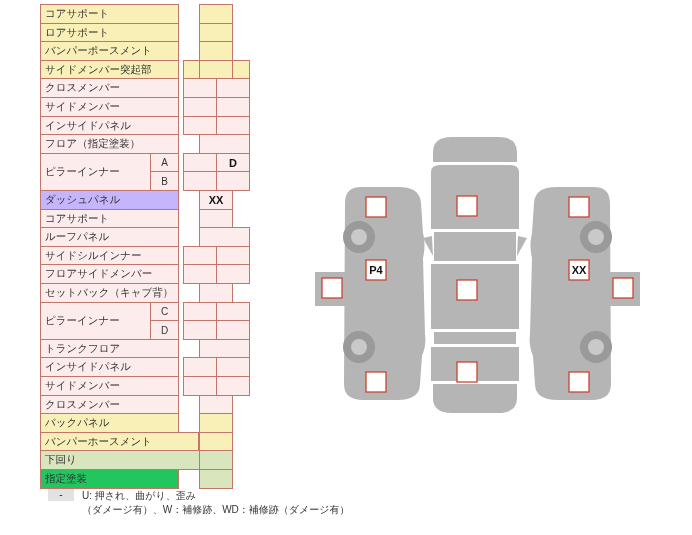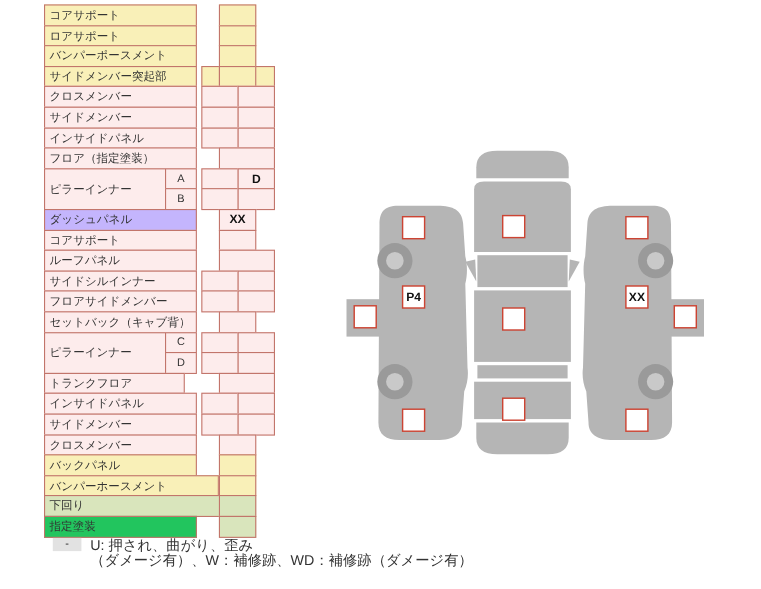--- a/index.html
+++ b/index.html
@@ -22,21 +22,21 @@
   .sq{fill:#ffffff;stroke:var(--mark_red);stroke-width:1.3}
   .mark{font-family:"Liberation Sans","DejaVu Sans",sans-serif;font-weight:bold;
         font-size:11px;text-anchor:middle;fill:#111}
 
   
   #legend{position:absolute;left:48px;top:489px;width:600px}
   .legend-row{display:flex;align-items:flex-start;line-height:13px;margin-bottom:1px}
   .legend-row.indent{padding-left:34px}
   .badge{display:inline-block;width:26px;text-align:center;background:var(--badge);
          font-size:10px;line-height:12px;margin-right:8px;color:#222;flex:none}
-  .ltext{font-size:13px;color:#333;white-space:nowrap}
+  .ltext{font-size:10px;color:#333;white-space:nowrap}
 </style>
 </head>
 <body>
 
 <div id="app">
 
   <div id="rows">
       <div class="cell lbl" style="left: 40px; top: 4px; width: 139px; height: 20px; background: rgb(249, 240, 184);">コアサポート</div>
       <div class="cell grid" style="left: 199px; top: 4px; width: 34px; height: 20px; background: rgb(249, 240, 184);"></div>
       <div class="cell lbl" style="left: 40px; top: 23px; width: 139px; height: 19px; background: rgb(249, 240, 184);">ロアサポート</div>
@@ -79,21 +79,21 @@
       <div class="cell grid" style="left: 216px; top: 264px; width: 34px; height: 20px; background: rgb(253, 236, 236);"></div>
       <div class="cell lbl" style="left: 40px; top: 283px; width: 139px; height: 20px; background: rgb(253, 236, 236);">セットバック（キャブ背）</div>
       <div class="cell grid" style="left: 199px; top: 283px; width: 34px; height: 20px; background: rgb(253, 236, 236);"></div>
       <div class="cell lbl" style="left: 40px; top: 302px; width: 111px; height: 38px; background: rgb(253, 236, 236);">ピラーインナー</div>
       <div class="cell sub" style="left: 150px; top: 302px; width: 29px; height: 19px; background: rgb(253, 236, 236);">C</div>
       <div class="cell grid" style="left: 183px; top: 302px; width: 34px; height: 19px; background: rgb(253, 236, 236);"></div>
       <div class="cell grid" style="left: 216px; top: 302px; width: 34px; height: 19px; background: rgb(253, 236, 236);"></div>
       <div class="cell sub" style="left: 150px; top: 320px; width: 29px; height: 20px; background: rgb(253, 236, 236);">D</div>
       <div class="cell grid" style="left: 183px; top: 320px; width: 34px; height: 20px; background: rgb(253, 236, 236);"></div>
       <div class="cell grid" style="left: 216px; top: 320px; width: 34px; height: 20px; background: rgb(253, 236, 236);"></div>
-      <div class="cell lbl" style="left: 40px; top: 339px; width: 128px; height: 19px; background: rgb(253, 236, 236);">トランクフロア</div>
+      <div class="cell lbl" style="left: 40px; top: 339px; width: 139px; height: 19px; background: rgb(253, 236, 236);">トランクフロア</div>
       <div class="cell grid" style="left: 199px; top: 339px; width: 51px; height: 19px; background: rgb(253, 236, 236);"></div>
       <div class="cell lbl" style="left: 40px; top: 357px; width: 139px; height: 20px; background: rgb(253, 236, 236);">インサイドパネル</div>
       <div class="cell grid" style="left: 183px; top: 357px; width: 34px; height: 20px; background: rgb(253, 236, 236);"></div>
       <div class="cell grid" style="left: 216px; top: 357px; width: 34px; height: 20px; background: rgb(253, 236, 236);"></div>
       <div class="cell lbl" style="left: 40px; top: 376px; width: 139px; height: 20px; background: rgb(253, 236, 236);">サイドメンバー</div>
       <div class="cell grid" style="left: 183px; top: 376px; width: 34px; height: 20px; background: rgb(253, 236, 236);"></div>
       <div class="cell grid" style="left: 216px; top: 376px; width: 34px; height: 20px; background: rgb(253, 236, 236);"></div>
       <div class="cell lbl" style="left: 40px; top: 395px; width: 139px; height: 19px; background: rgb(253, 236, 236);">クロスメンバー</div>
       <div class="cell grid" style="left: 199px; top: 395px; width: 34px; height: 19px; background: rgb(253, 236, 236);"></div>
       <div class="cell lbl" style="left: 40px; top: 413px; width: 139px; height: 20px; background: rgb(249, 240, 184);">バックパネル</div>

